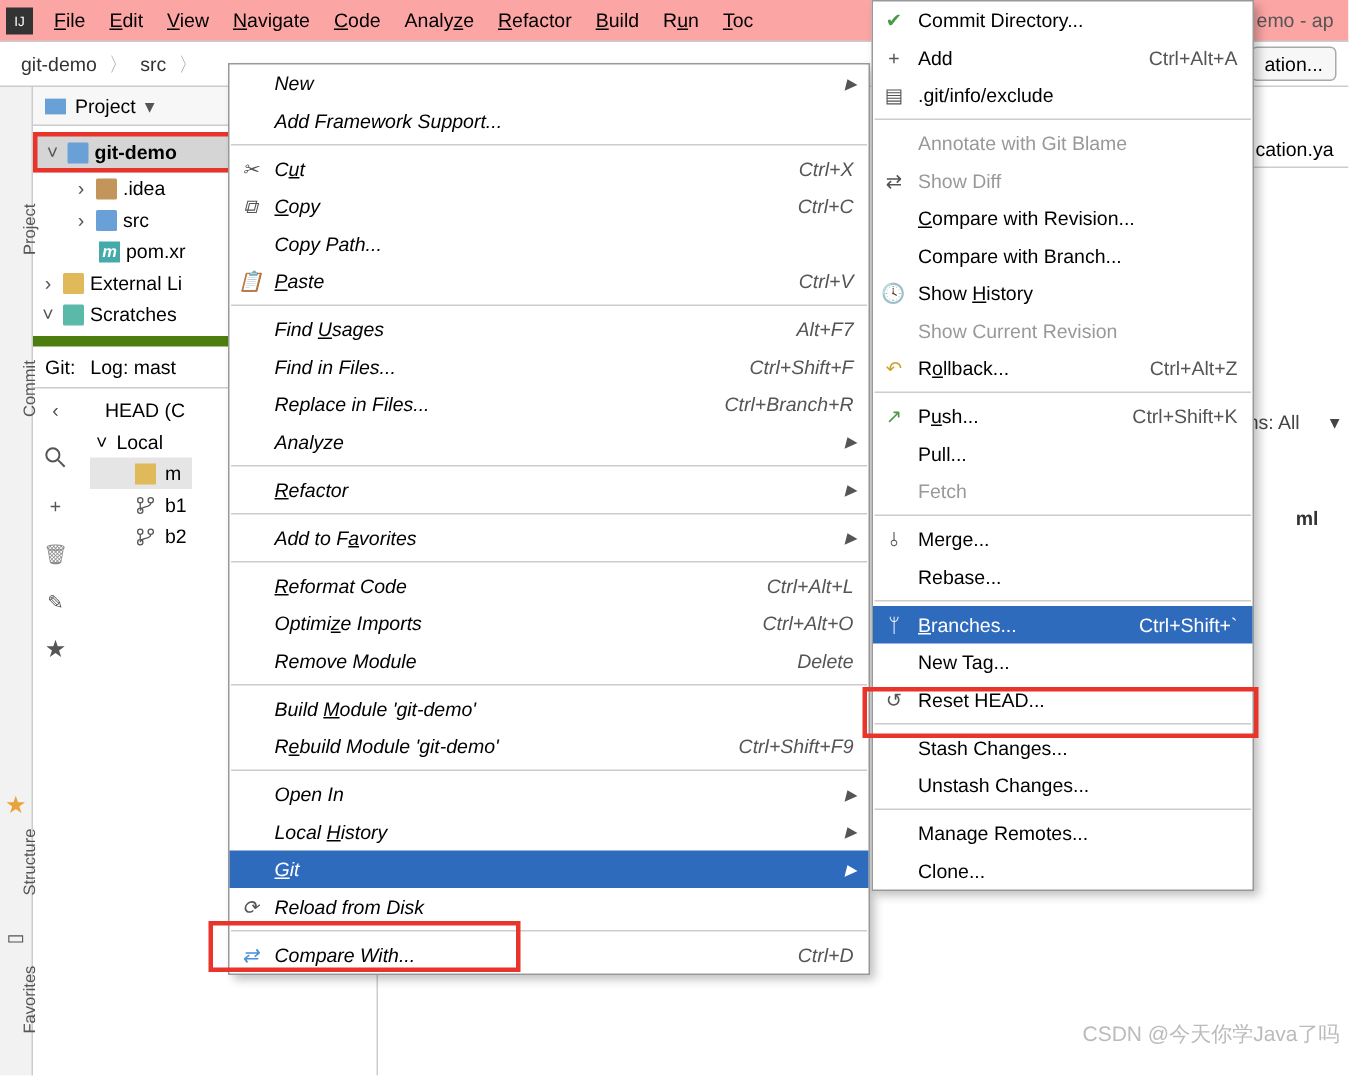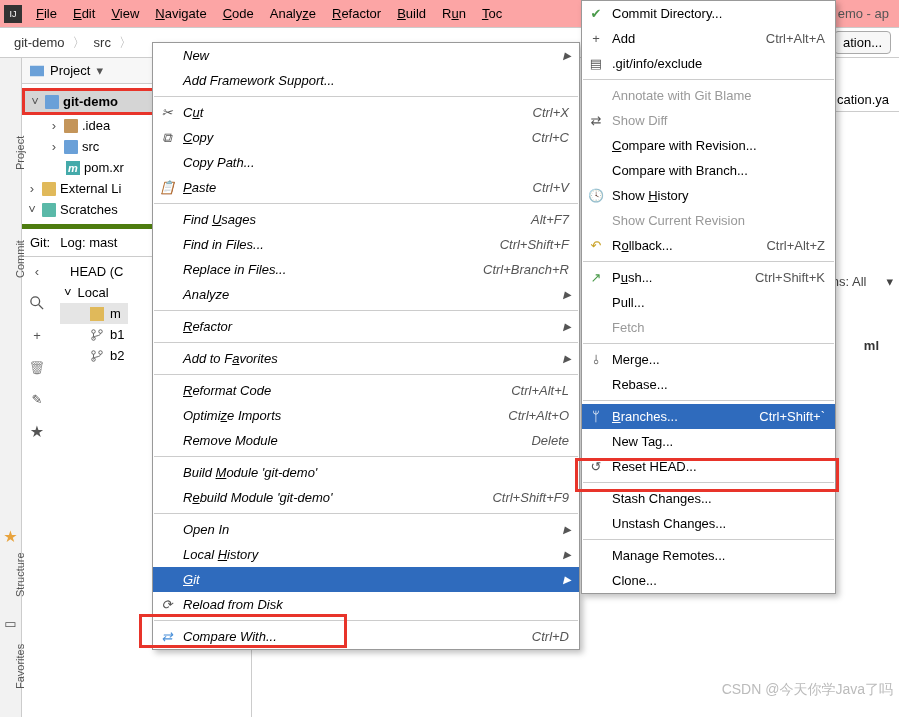--- a/index.html
+++ b/index.html
@@ -36,21 +36,21 @@
 .tree-row.sel { background: #d5d5d5; }
 .tree-row.highlighted { border: 3px solid #e8342a; }
 .tree-row .label { font-size: 13px; }
 .tree-row .label.bold { font-weight: bold; }
 .indent1 { padding-left: 26px; }
 .indent2 { padding-left: 44px; }
 
 .content { flex: 1; position: relative; background: #fff; }
 .editor-tab { display: inline-flex; align-items: center; padding: 4px 10px; border-bottom: 1px solid #ccc; background: #fff; gap: 6px; }
 
-.git-panel-hdr { display: flex; align-items: center; padding: 6px 8px; border-top: 5px solid #4d7c0f; border-bottom: 1px solid #ccc; gap: 10px; }
+.git-panel-hdr { display: flex; align-items: center; padding: 6px 8px; border-top: 7px solid #4d7c0f; border-bottom: 1px solid #ccc; gap: 10px; }
 .git-side { width: 30px; display: flex; flex-direction: column; align-items: center; gap: 16px; padding-top: 6px; }
 .git-side .ico { width: 16px; height: 16px; display: flex; align-items: center; justify-content: center; color: #555; }
 .git-list { padding: 4px 8px; }
 .git-row { padding: 3px 4px; display: flex; align-items: center; gap: 6px; }
 .git-row.sel { background: #e5e5e5; }
 .tag-icon { width: 14px; height: 14px; background: #e0b95a; }
 .branch-icon { width: 14px; height: 14px; }
 
 .bottom-gutter { position: absolute; left: 0; bottom: 0; width: 22px; height: 240px; background: #f2f2f2; border-right: 1px solid #ccc; }
 .gutter-label.structure { top: 120px; left: 14px; }

